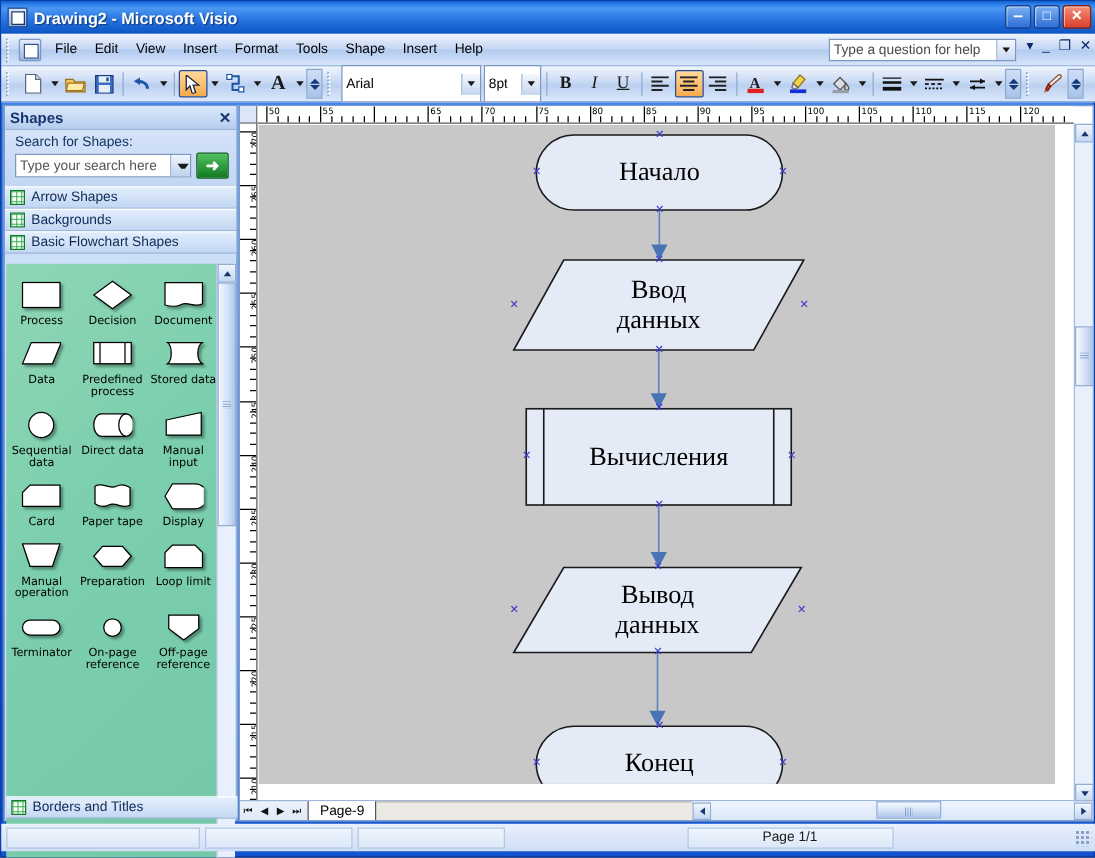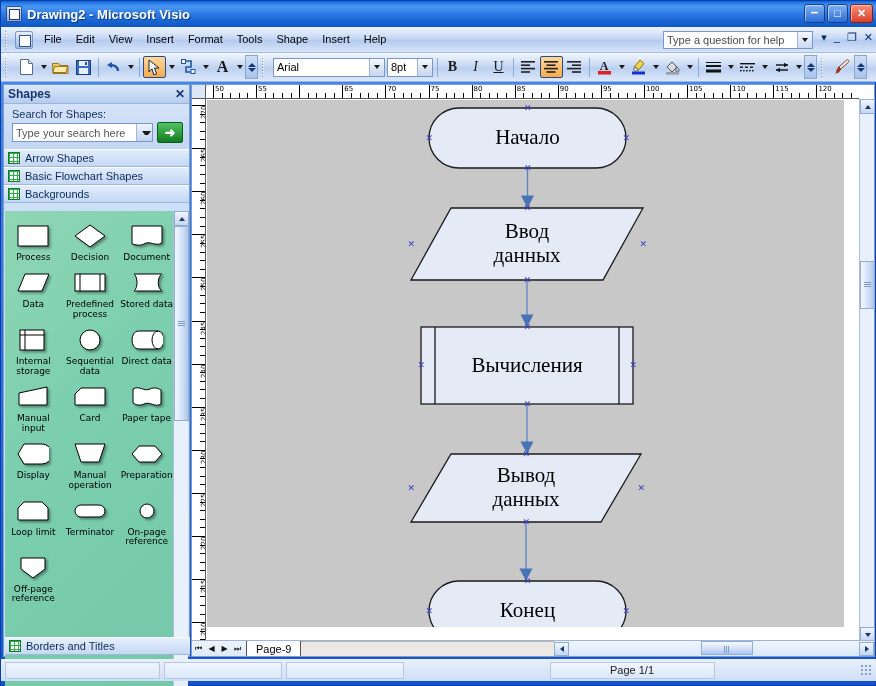--- a/index.html
+++ b/index.html
@@ -139,21 +139,21 @@
     display: flex; flex-direction: column; align-items: center;
     justify-content: center; gap: 1px;
     background: linear-gradient(#cfdef7, #a8c3e8);
     border: 1px solid #8ba6cf;
   }
   .tb-overflow .a1 { width: 0; height: 0; border-left: 4px solid transparent;
     border-right: 4px solid transparent; border-bottom: 4px solid #123a7a; }
   .tb-overflow .a2 { width: 0; height: 0; border-left: 4px solid transparent;
     border-right: 4px solid transparent; border-top: 4px solid #123a7a; }
   .combo {
-    height: 19px; background: #fff; border: 1px solid #7b97c4;
+    height: 30px; background: #fff; border: 1px solid #7b97c4;
     display: flex; align-items: center; flex: 0 0 auto; margin: 0 1px; text-align: right;
   }
   .combo .cv { font-size: 11px; padding-left: 3px; color: #000; white-space: nowrap; overflow:hidden; }
   .combo .cb {
     width: 15px; height: 17px; margin-left: auto; flex: 0 0 auto;
     background: linear-gradient(#f5f8fe, #c5d6f0);
     border-left: 1px solid #9fb6d8;
     display: flex; align-items: center; justify-content: center;
   }
   .gly { font-size: 13px; color: #1a1a1a; line-height: 1; font-family: "Liberation Serif", serif; }
@@ -689,25 +689,25 @@
         <div class="go">➜</div>
       </div>
     </div>
 
     <div class="stencil-hdr">
       <span class="si"></span>
       <span class="sl">Arrow Shapes</span>
     </div>
     <div class="stencil-hdr">
       <span class="si"></span>
-      <span class="sl">Basic Flowchart Shapes</span>
+      <span class="sl">Backgrounds</span>
     </div>
     <div class="stencil-hdr">
       <span class="si"></span>
-      <span class="sl">Backgrounds</span>
+      <span class="sl">Basic Flowchart Shapes</span>
     </div>
 
     <div id="stencil-body">
       <div class="shape-grid" id="shape-grid">
           <div class="sh-cell">
             <div class="sh-art">
               <svg class="art" width="32" height="24" viewBox="0 0 32 24" style="background:none;border:none;filter:drop-shadow(2px 2px 1px rgba(0,0,0,.35))">
                 <rect x="1" y="2" width="30" height="20" fill="#fff" stroke="#000"></rect>
               </svg>
             </div>
@@ -747,30 +747,20 @@
             <div class="sh-name" style="white-space: pre-line;">Predefined
 process</div>
           </div>
           <div class="sh-cell">
             <div class="sh-art">
               <svg class="art" width="32" height="24" viewBox="0 0 32 24" style="background:none;border:none;filter:drop-shadow(2px 2px 1px rgba(0,0,0,.35))">
                 <path d="M3 3h28c-5 3-5 14 0 17H3c4-3 4-14 0-17z" fill="#fff" stroke="#000"></path>
               </svg>
             </div>
             <div class="sh-name" style="white-space: pre-line;">Stored data</div>
-          </div>
-          <div class="sh-cell">
-            <div class="sh-art">
-              <svg class="art" width="32" height="24" viewBox="0 0 32 24" style="background:none;border:none;filter:drop-shadow(2px 2px 1px rgba(0,0,0,.35))">
-                <rect x="3" y="2" width="24" height="20" fill="#fff" stroke="#000"></rect>
-                <path d="M3 7h24M8 2v20" stroke="#000"></path>
-              </svg>
-            </div>
-            <div class="sh-name" style="white-space: pre-line;">Internal
-storage</div>
           </div>
           <div class="sh-cell">
             <div class="sh-art">
               <svg class="art" width="32" height="24" viewBox="0 0 32 24" style="background:none;border:none;filter:drop-shadow(2px 2px 1px rgba(0,0,0,.35))">
                 <circle cx="16" cy="12" r="10" fill="#fff" stroke="#000"></circle>
               </svg>
             </div>
             <div class="sh-name" style="white-space: pre-line;">Sequential
 data</div>
           </div>

